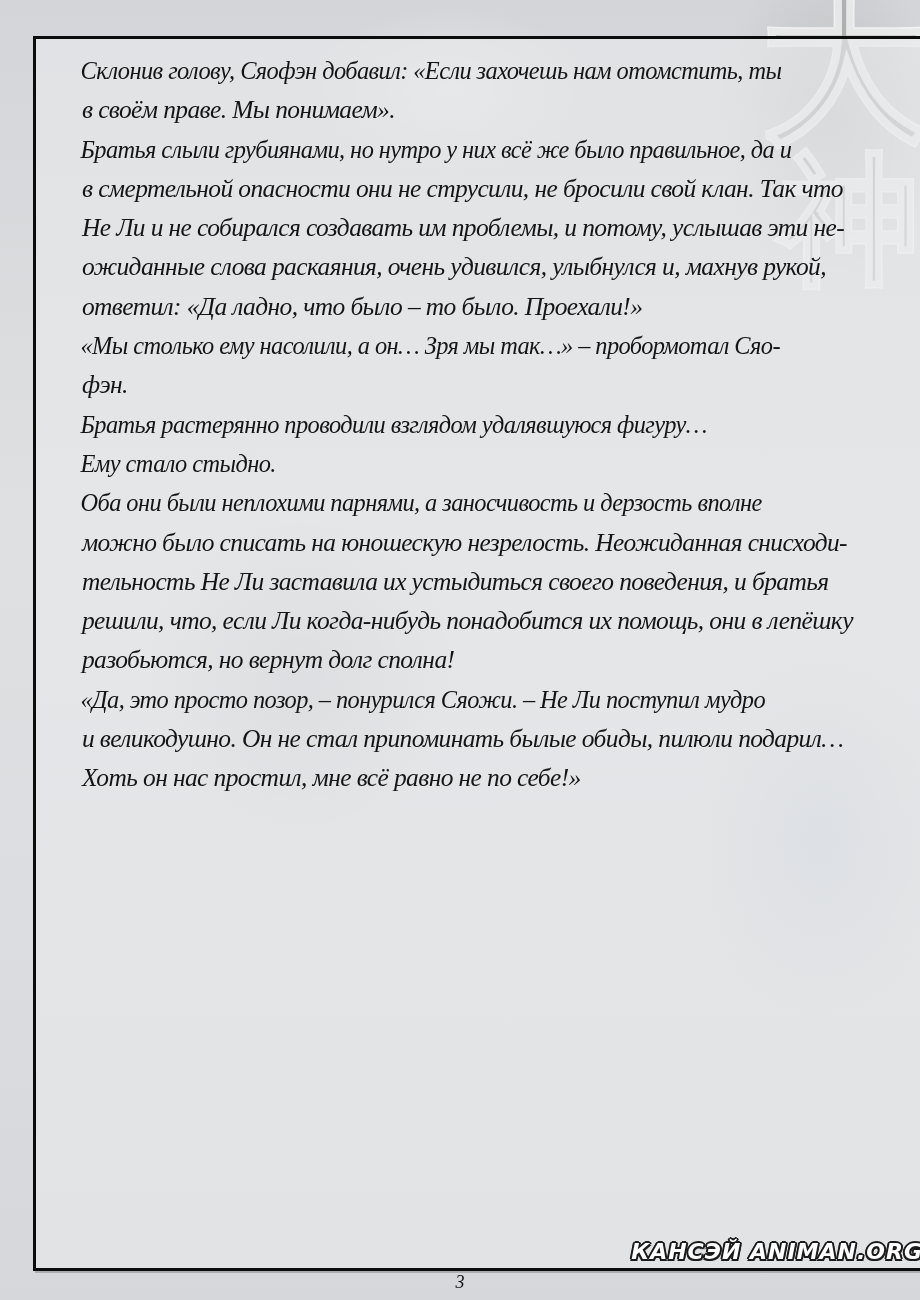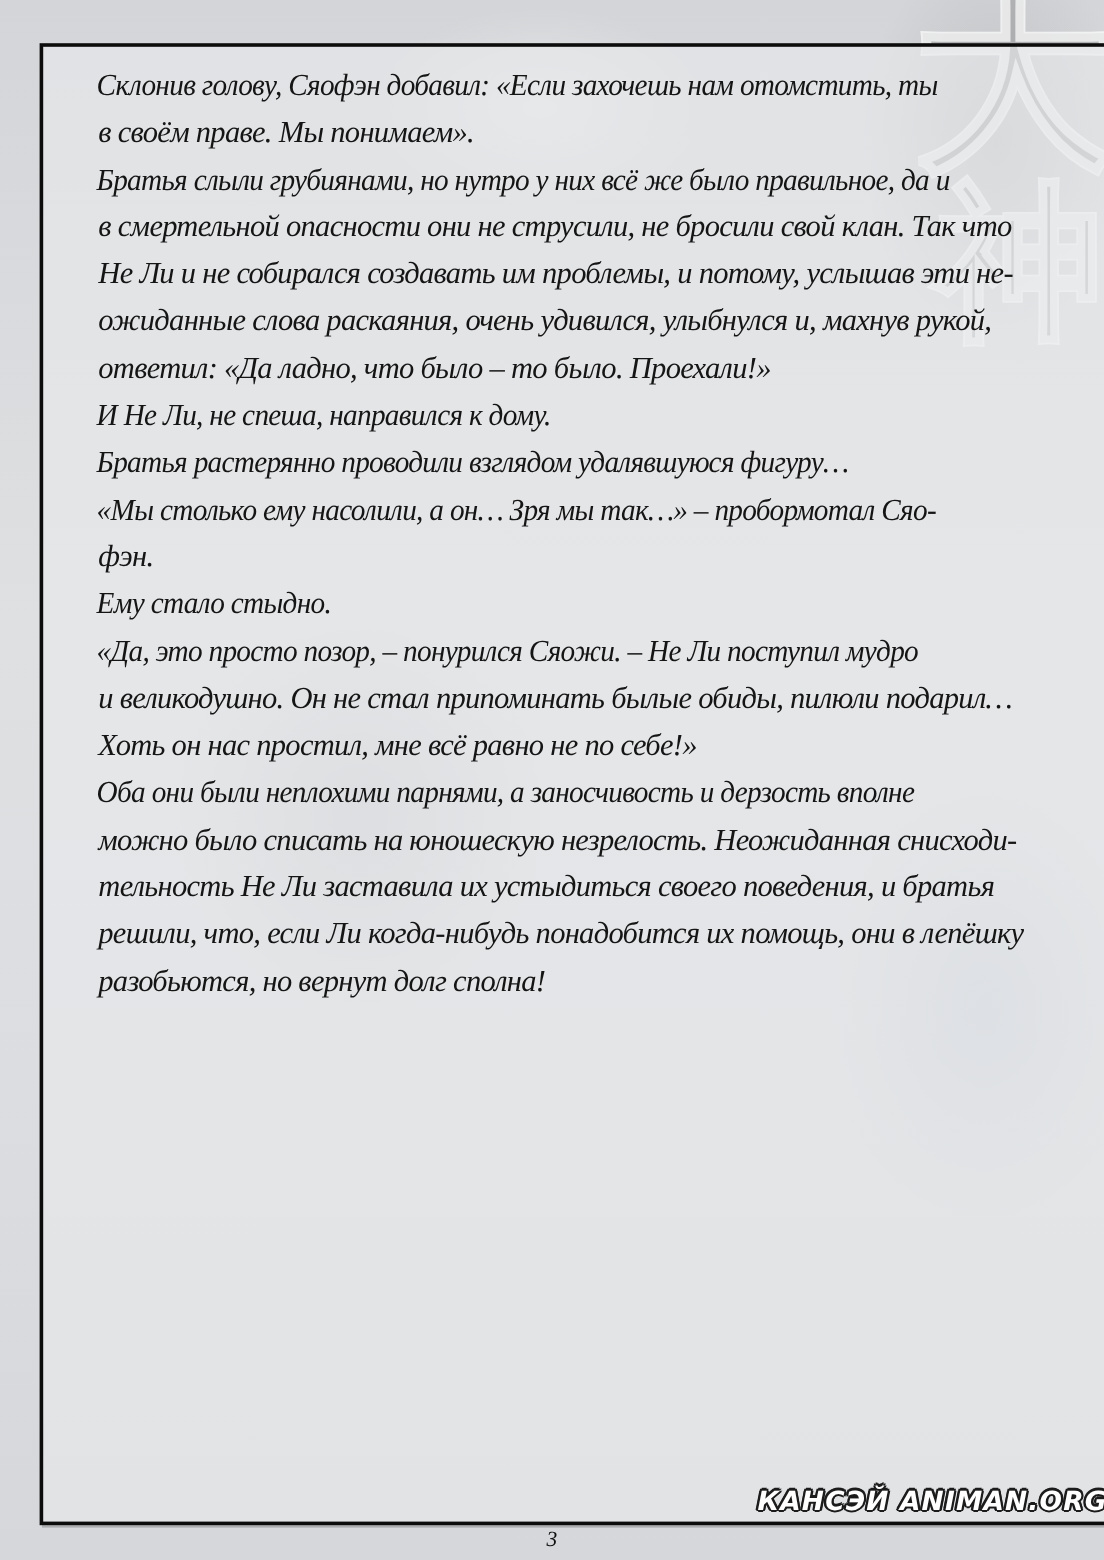--- a/index.html
+++ b/index.html
@@ -117,41 +117,38 @@
         <span class="line" style="transform-origin: left center; transform: scaleX(0.998);">в своём праве. Мы понимаем».</span>
       </p>
       <p class="para">
         <span class="line" style="transform-origin: left center; transform: scaleX(0.956);">Братья слыли грубиянами, но нутро у них всё же было правильное, да и</span>
         <span class="line" style="transform-origin: left center; transform: scaleX(0.998);">в смертельной опасности они не струсили, не бросили свой клан. Так что</span>
         <span class="line" style="transform-origin: left center; transform: scaleX(0.998);">Не Ли и не собирался создавать им проблемы, и потому, услышав эти не-</span>
         <span class="line" style="transform-origin: left center; transform: scaleX(0.998);">ожиданные слова раскаяния, очень удивился, улыбнулся и, махнув рукой,</span>
         <span class="line" style="transform-origin: left center; transform: scaleX(0.998);">ответил: «Да ладно, что было – то было. Проехали!»</span>
       </p>
       <p class="para">
-        <span class="line" style="transform-origin: left center; transform: scaleX(0.956);">И Не Ли, не спеша, направился к дому.</span>
+        <span class="line" style="transform-origin: left center; transform: scaleX(0.956);">«Мы столько ему насолили, а он… Зря мы так…» – пробормотал Сяо-</span>
+        <span class="line" style="transform-origin: left center; transform: scaleX(0.998);">фэн.</span>
       </p>
       <p class="para">
         <span class="line" style="transform-origin: left center; transform: scaleX(0.956);">Братья растерянно проводили взглядом удалявшуюся фигуру…</span>
       </p>
       <p class="para">
-        <span class="line" style="transform-origin: left center; transform: scaleX(0.956);">«Мы столько ему насолили, а он… Зря мы так…» – пробормотал Сяо-</span>
-        <span class="line" style="transform-origin: left center; transform: scaleX(0.998);">фэн.</span>
-      </p>
-      <p class="para">
         <span class="line" style="transform-origin: left center; transform: scaleX(0.956);">Ему стало стыдно.</span>
-      </p>
-      <p class="para">
-        <span class="line" style="transform-origin: left center; transform: scaleX(0.956);">«Да, это просто позор, – понурился Сяожи. – Не Ли поступил мудро</span>
-        <span class="line" style="transform-origin: left center; transform: scaleX(0.998);">и великодушно. Он не стал припоминать былые обиды, пилюли подарил…</span>
-        <span class="line" style="transform-origin: left center; transform: scaleX(0.998);">Хоть он нас простил, мне всё равно не по себе!»</span>
       </p>
       <p class="para">
         <span class="line" style="transform-origin: left center; transform: scaleX(0.956);">Оба они были неплохими парнями, а заносчивость и дерзость вполне</span>
         <span class="line" style="transform-origin: left center; transform: scaleX(0.998);">можно было списать на юношескую незрелость. Неожиданная снисходи-</span>
         <span class="line" style="transform-origin: left center; transform: scaleX(0.998);">тельность Не Ли заставила их устыдиться своего поведения, и братья</span>
         <span class="line" style="transform-origin: left center; transform: scaleX(0.998);">решили, что, если Ли когда-нибудь понадобится их помощь, они в лепёшку</span>
         <span class="line" style="transform-origin: left center; transform: scaleX(0.998);">разобьются, но вернут долг сполна!</span>
       </p>
+      <p class="para">
+        <span class="line" style="transform-origin: left center; transform: scaleX(0.956);">«Да, это просто позор, – понурился Сяожи. – Не Ли поступил мудро</span>
+        <span class="line" style="transform-origin: left center; transform: scaleX(0.998);">и великодушно. Он не стал припоминать былые обиды, пилюли подарил…</span>
+        <span class="line" style="transform-origin: left center; transform: scaleX(0.998);">Хоть он нас простил, мне всё равно не по себе!»</span>
+      </p>
     </div>
   <div class="watermark">КАНСЭЙ ANIMAN.ORG</div>
 </div>
 
 <div class="page-number">3</div>
 
 </body></html>

